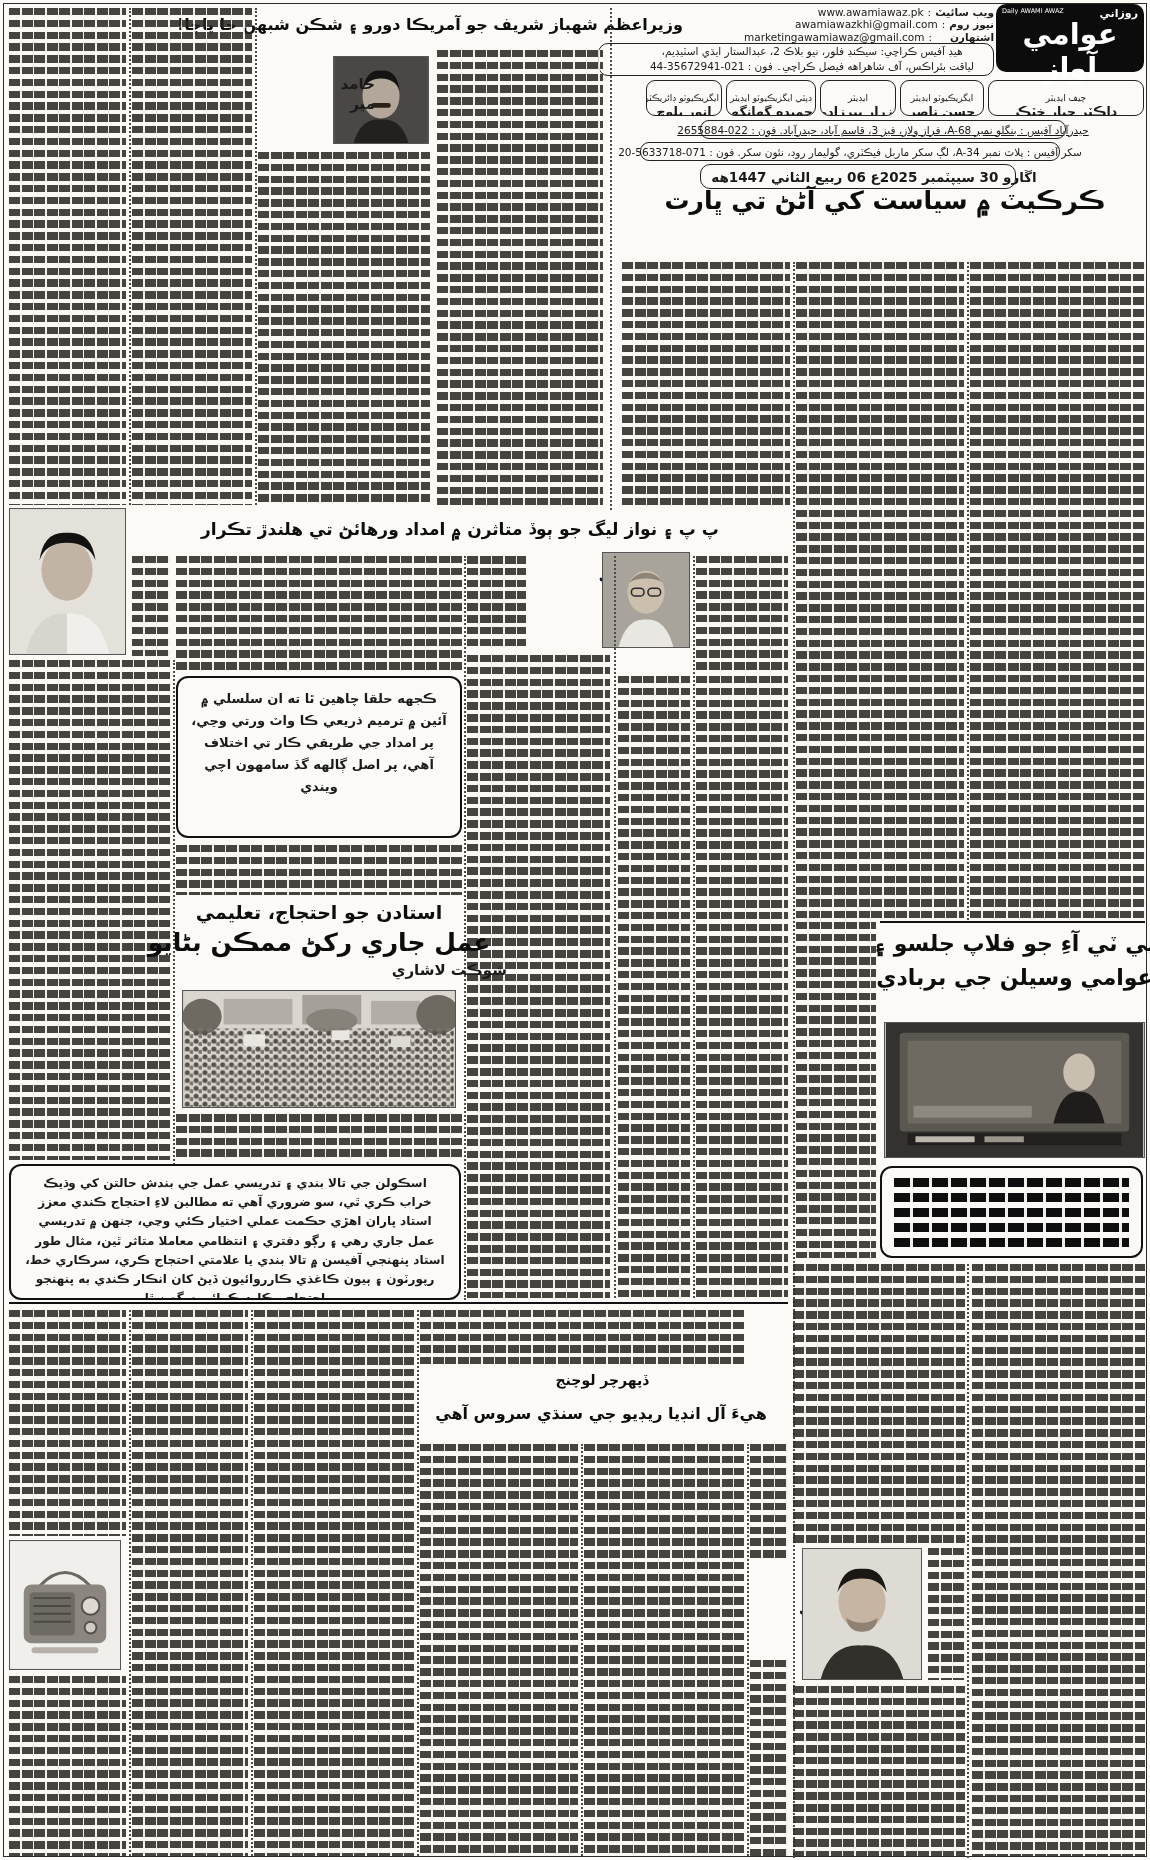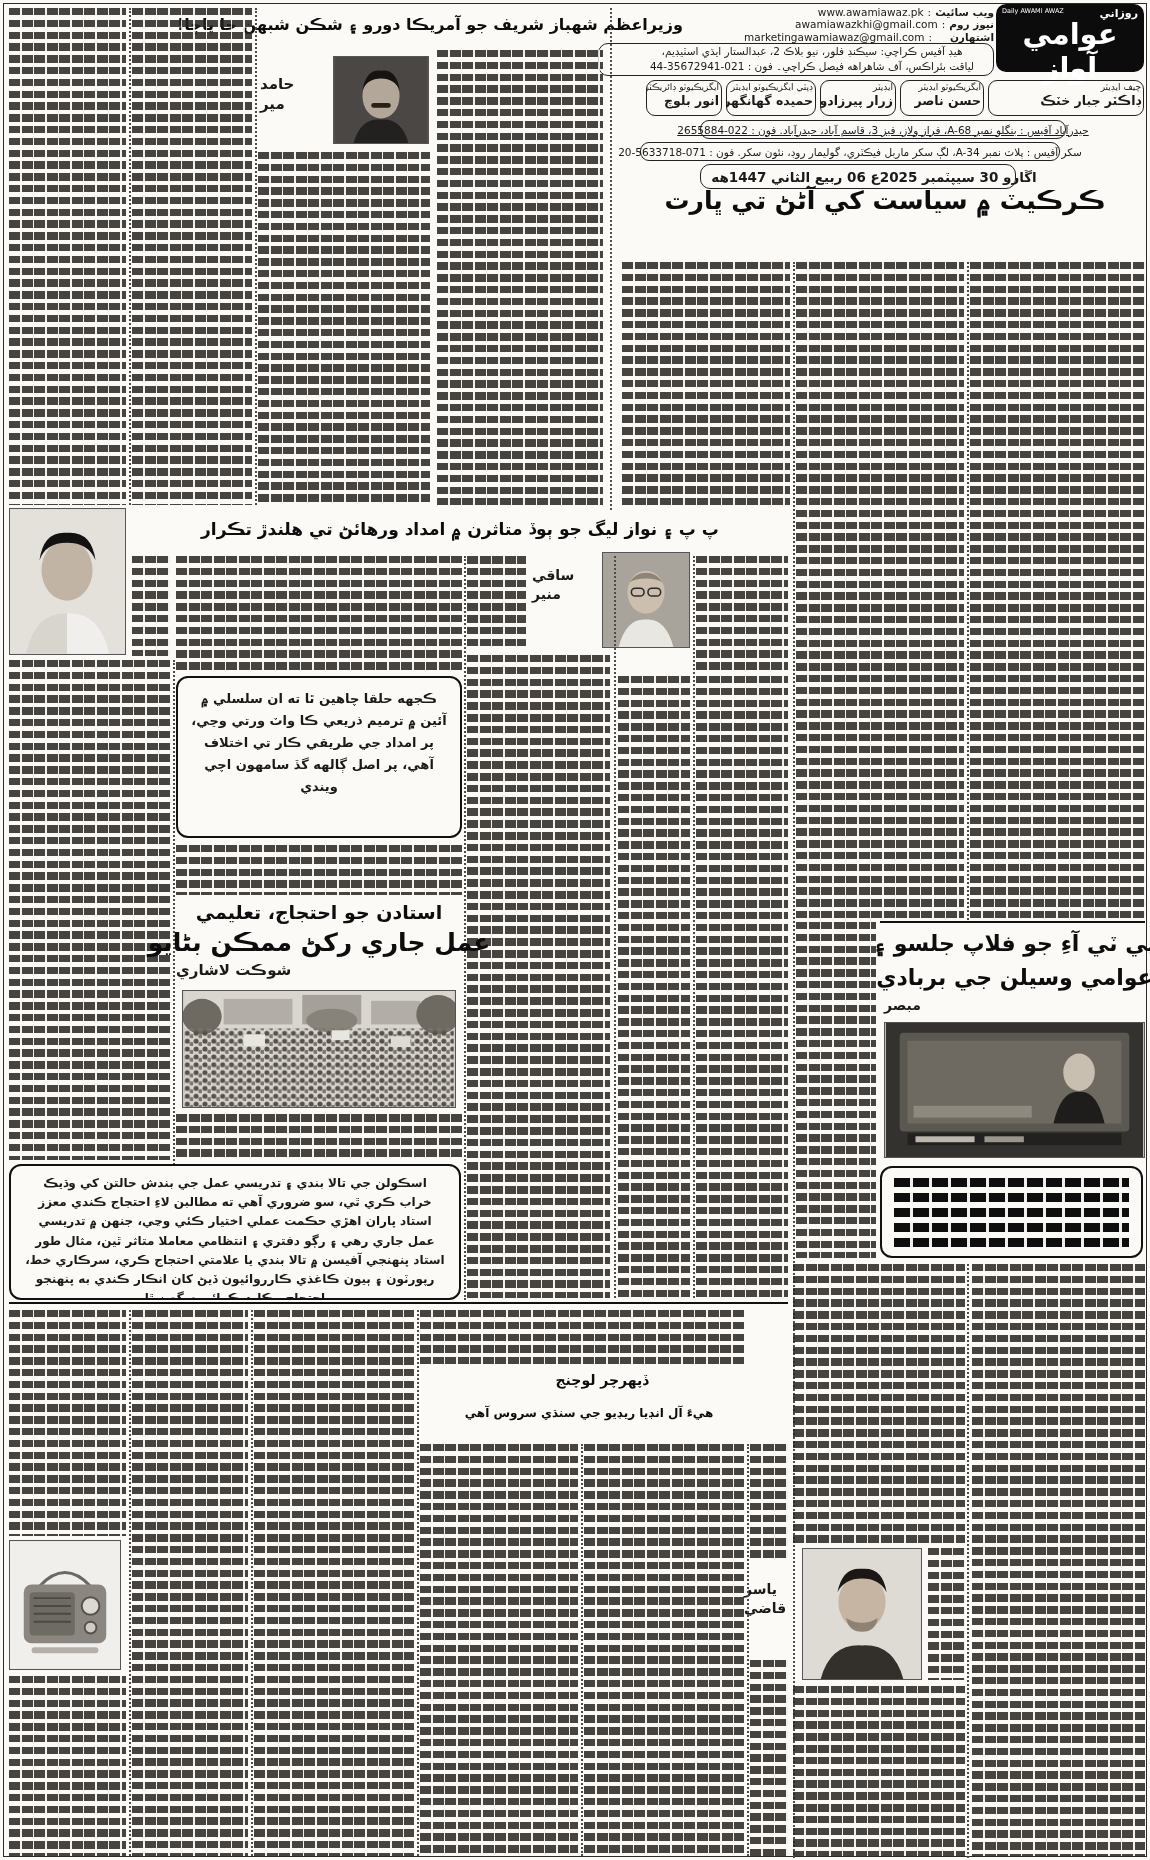--- a/index.html
+++ b/index.html
@@ -22,28 +22,28 @@
   }
   .vdot{border-left:2px dotted #4c4c4c;width:0;}
   .hrule{background:#111;}
   .rbox{border:1.6px solid #222;border-radius:10px;background:#fbfaf6;padding-left:32px;}
   .center{display:flex;align-items:center;justify-content:center;text-align:center;}
   .hl{font-weight:bold;color:#0d0d0d;white-space:nowrap;}
   .logo{background:#0c0c0c;border-radius:10px;color:#fff;}
   .contact-row{display:flex;justify-content:flex-start;gap:4px;font-size:10.5px;line-height:1.18;}
   .contact-row .lbl{font-weight:bold;}
   .contact-row .val{direction:ltr;unicode-bidi:embed;}
-  .edbox{border:1.6px solid #222;border-radius:9px;text-align:right;padding:1px 2px;overflow:hidden;}
+  .edbox{border:1.6px solid #222;border-radius:9px;text-align:center;padding:12px 2px;overflow:hidden;}
   .edbox .t{font-size:9px;line-height:1.25;white-space:nowrap;}
   .edbox .n{font-size:12.5px;font-weight:bold;line-height:1.2;white-space:nowrap;}
   .officebox{border:1.5px solid #222;border-radius:9px;font-size:10.5px;display:flex;align-items:center;justify-content:center;white-space:nowrap;}
   .qbox{border:2px solid #111;border-radius:12px;font-weight:bold;text-align:center;background:#fbfaf6;}
   .photo{background:#cfccc6;border:1px solid #555;overflow:hidden;}
   .photo svg{display:block;width:100%;height:100%;}
-  .byline{font-weight:bold;text-align:left;line-height:1.35;}
+  .byline{font-weight:bold;text-align:right;line-height:1.35;margin-left:45px;}
 </style>
 </head>
 <body>
 
 <div class="page">
   <div class="frame"></div>
 
   <div class="abs logo" style="left:996px;top:4px;width:148px;height:68px;">
     <div style="display:flex;justify-content:space-between;padding:3px 6px 0 6px;">
       <span style="font-size:11px;font-weight:bold;">روزاني</span>
@@ -257,21 +257,21 @@
       <circle cx="82" cy="88" r="6" fill="#cfccc6" stroke="#55524d" stroke-width="2"></circle>
       <rect x="22" y="108" width="68" height="6" rx="3" fill="#b5b1aa"></rect>
     </svg>
   </div>
   <div class="abs greek" style="left:9px;top:1676px;width:117px;height:180px;"></div>
   <div class="abs greek" style="left:132px;top:1310px;width:116px;height:546px;"></div>
   <div class="abs greek" style="left:254px;top:1310px;width:160px;height:546px;"></div>
 
   <div class="abs greek" style="left:420px;top:1310px;width:324px;height:54px;"></div>
   <div class="abs hl center" style="left:460px;top:1368px;width:284px;height:24px;font-size:14px;">ڏپهرچر لوچنج</div>
-  <div class="abs hl center" style="left:424px;top:1396px;width:330px;height:34px;font-size:12px;">هيءَ آل انڊيا ريڊيو جي سنڌي سروس آهي</div>
+  <div class="abs hl center" style="left:436px;top:1396px;width:330px;height:34px;font-size:16px;">هيءَ آل انڊيا ريڊيو جي سنڌي سروس آهي</div>
 
   <div class="abs greek" style="left:420px;top:1444px;width:158px;height:412px;"></div>
   <div class="abs greek" style="left:584px;top:1444px;width:160px;height:412px;"></div>
   <div class="abs greek" style="left:750px;top:1444px;width:38px;height:116px;"></div>
   <div class="abs greek" style="left:750px;top:1660px;width:38px;height:196px;"></div>
 
   <div class="abs byline" style="left:744px;top:1580px;width:52px;font-size:14px;">
     <div>ياسر</div>
     <div>قاضي</div>
   </div>

